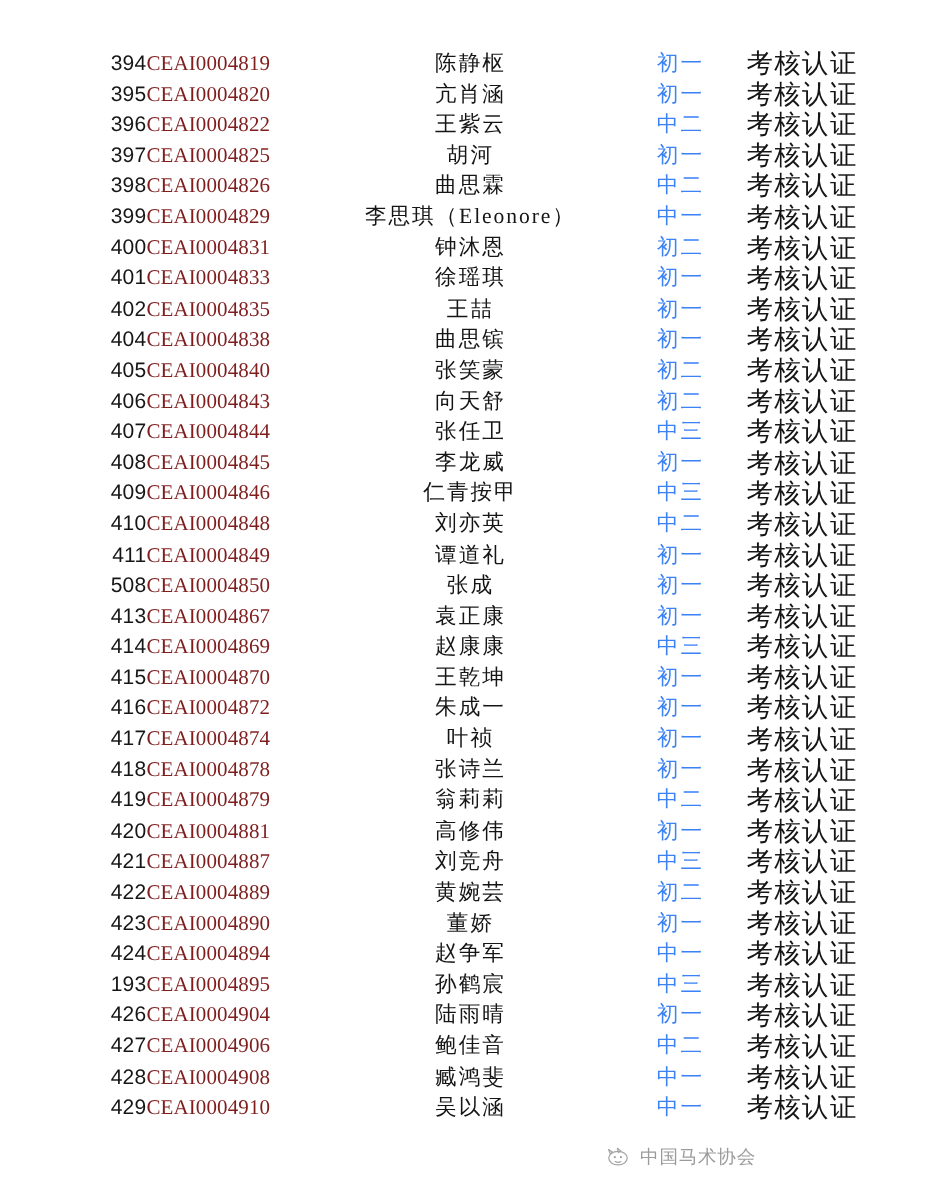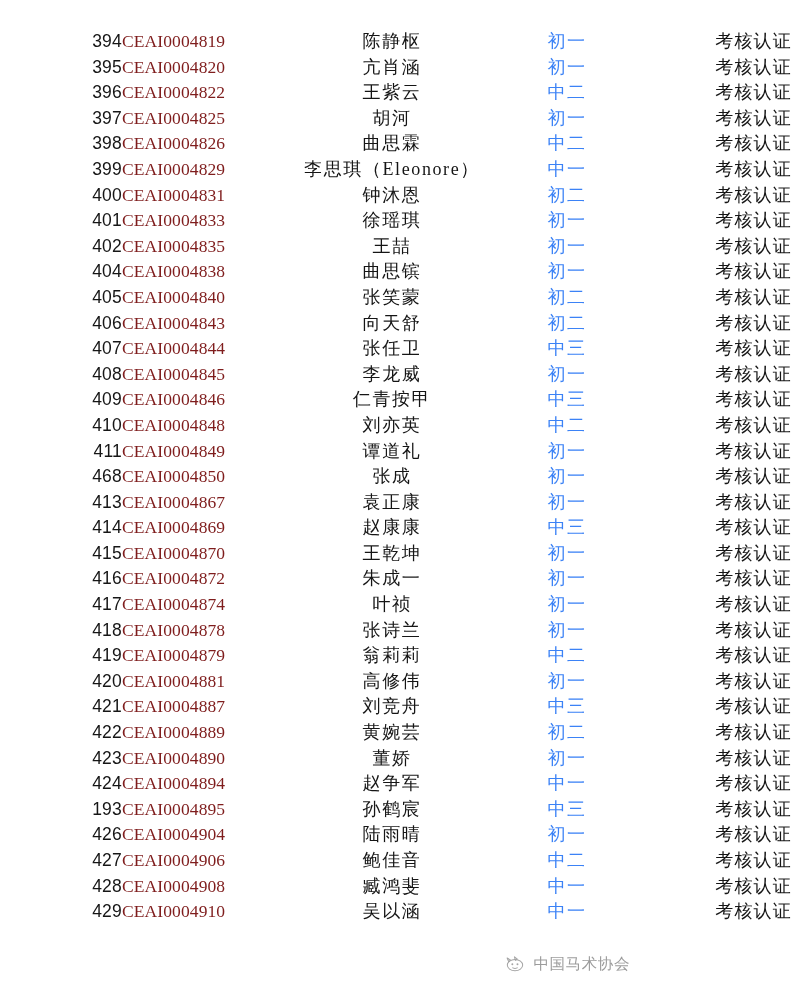--- a/index.html
+++ b/index.html
@@ -15,21 +15,21 @@
     color: #1a1a1a;
     overflow: hidden;
     position: relative;
   }
 
   .page {
     position: relative;
     width: 652px;
     height: 989px;
     box-sizing: border-box;
-    padding-top: 29px;
+    padding-top: 40px;
   }
 
   .roster-table {
     width: 792px;
     border-collapse: collapse;
     table-layout: fixed;
   }
 
   .roster-table tr {
     height: 25.6px;
@@ -81,24 +81,24 @@
     text-align: center;
     font-family: "Liberation Serif", serif;
     font-size: 18px;
     letter-spacing: 1.6px;
     color: #3b82f6;
   }
 
   
   .col-cert {
     width: 170px;
-    text-align: right;
+    text-align: left;
     padding-right: 20px;
     font-family: "Liberation Serif", serif;
-    font-size: 18px;
+    font-size: 22px;
     letter-spacing: 1.2px;
     color: #151515;
   }
 
   
   .watermark {
     position: absolute;
     right: 22px;
     bottom: 14px;
     display: flex;
@@ -241,21 +241,21 @@
           <td class="col-cert">考核认证</td>
         </tr>
         <tr>
           <td class="col-index">411</td>
           <td class="col-code">CEAI0004849</td>
           <td class="col-name">谭道礼</td>
           <td class="col-level">初一</td>
           <td class="col-cert">考核认证</td>
         </tr>
         <tr>
-          <td class="col-index">468</td>
+          <td class="col-index">508</td>
           <td class="col-code">CEAI0004850</td>
           <td class="col-name">张成</td>
           <td class="col-level">初一</td>
           <td class="col-cert">考核认证</td>
         </tr>
         <tr>
           <td class="col-index">413</td>
           <td class="col-code">CEAI0004867</td>
           <td class="col-name">袁正康</td>
           <td class="col-level">初一</td>

